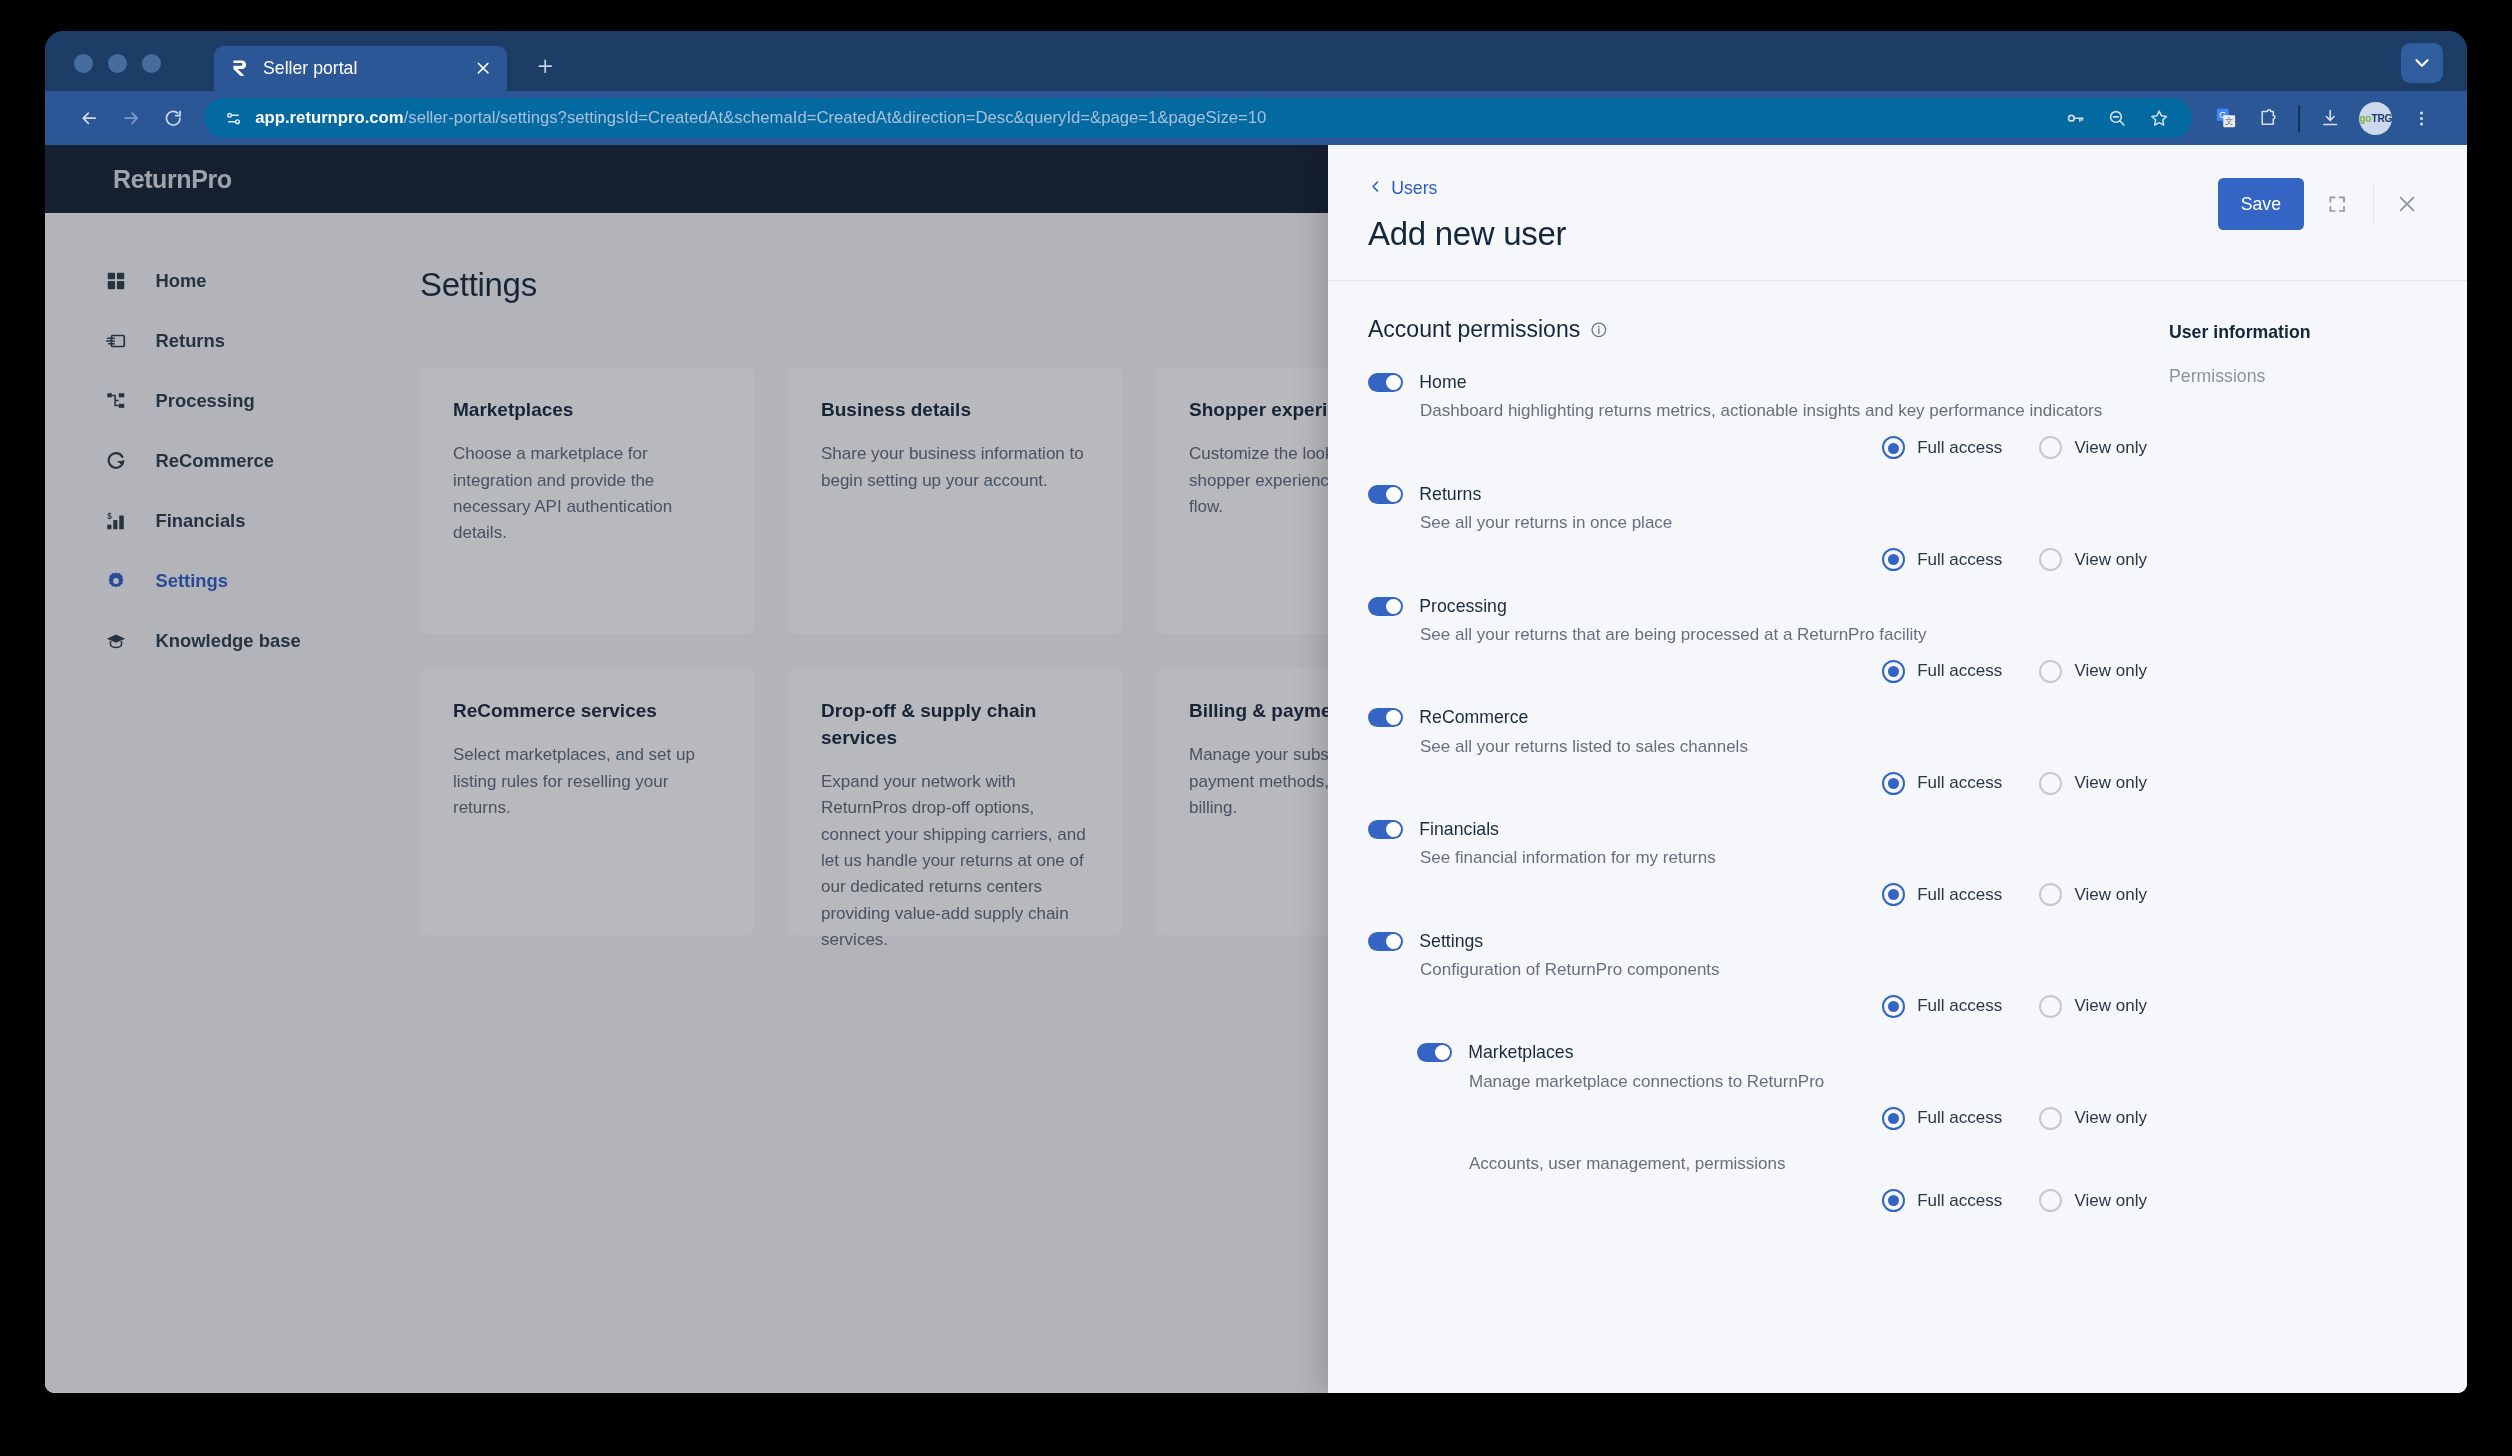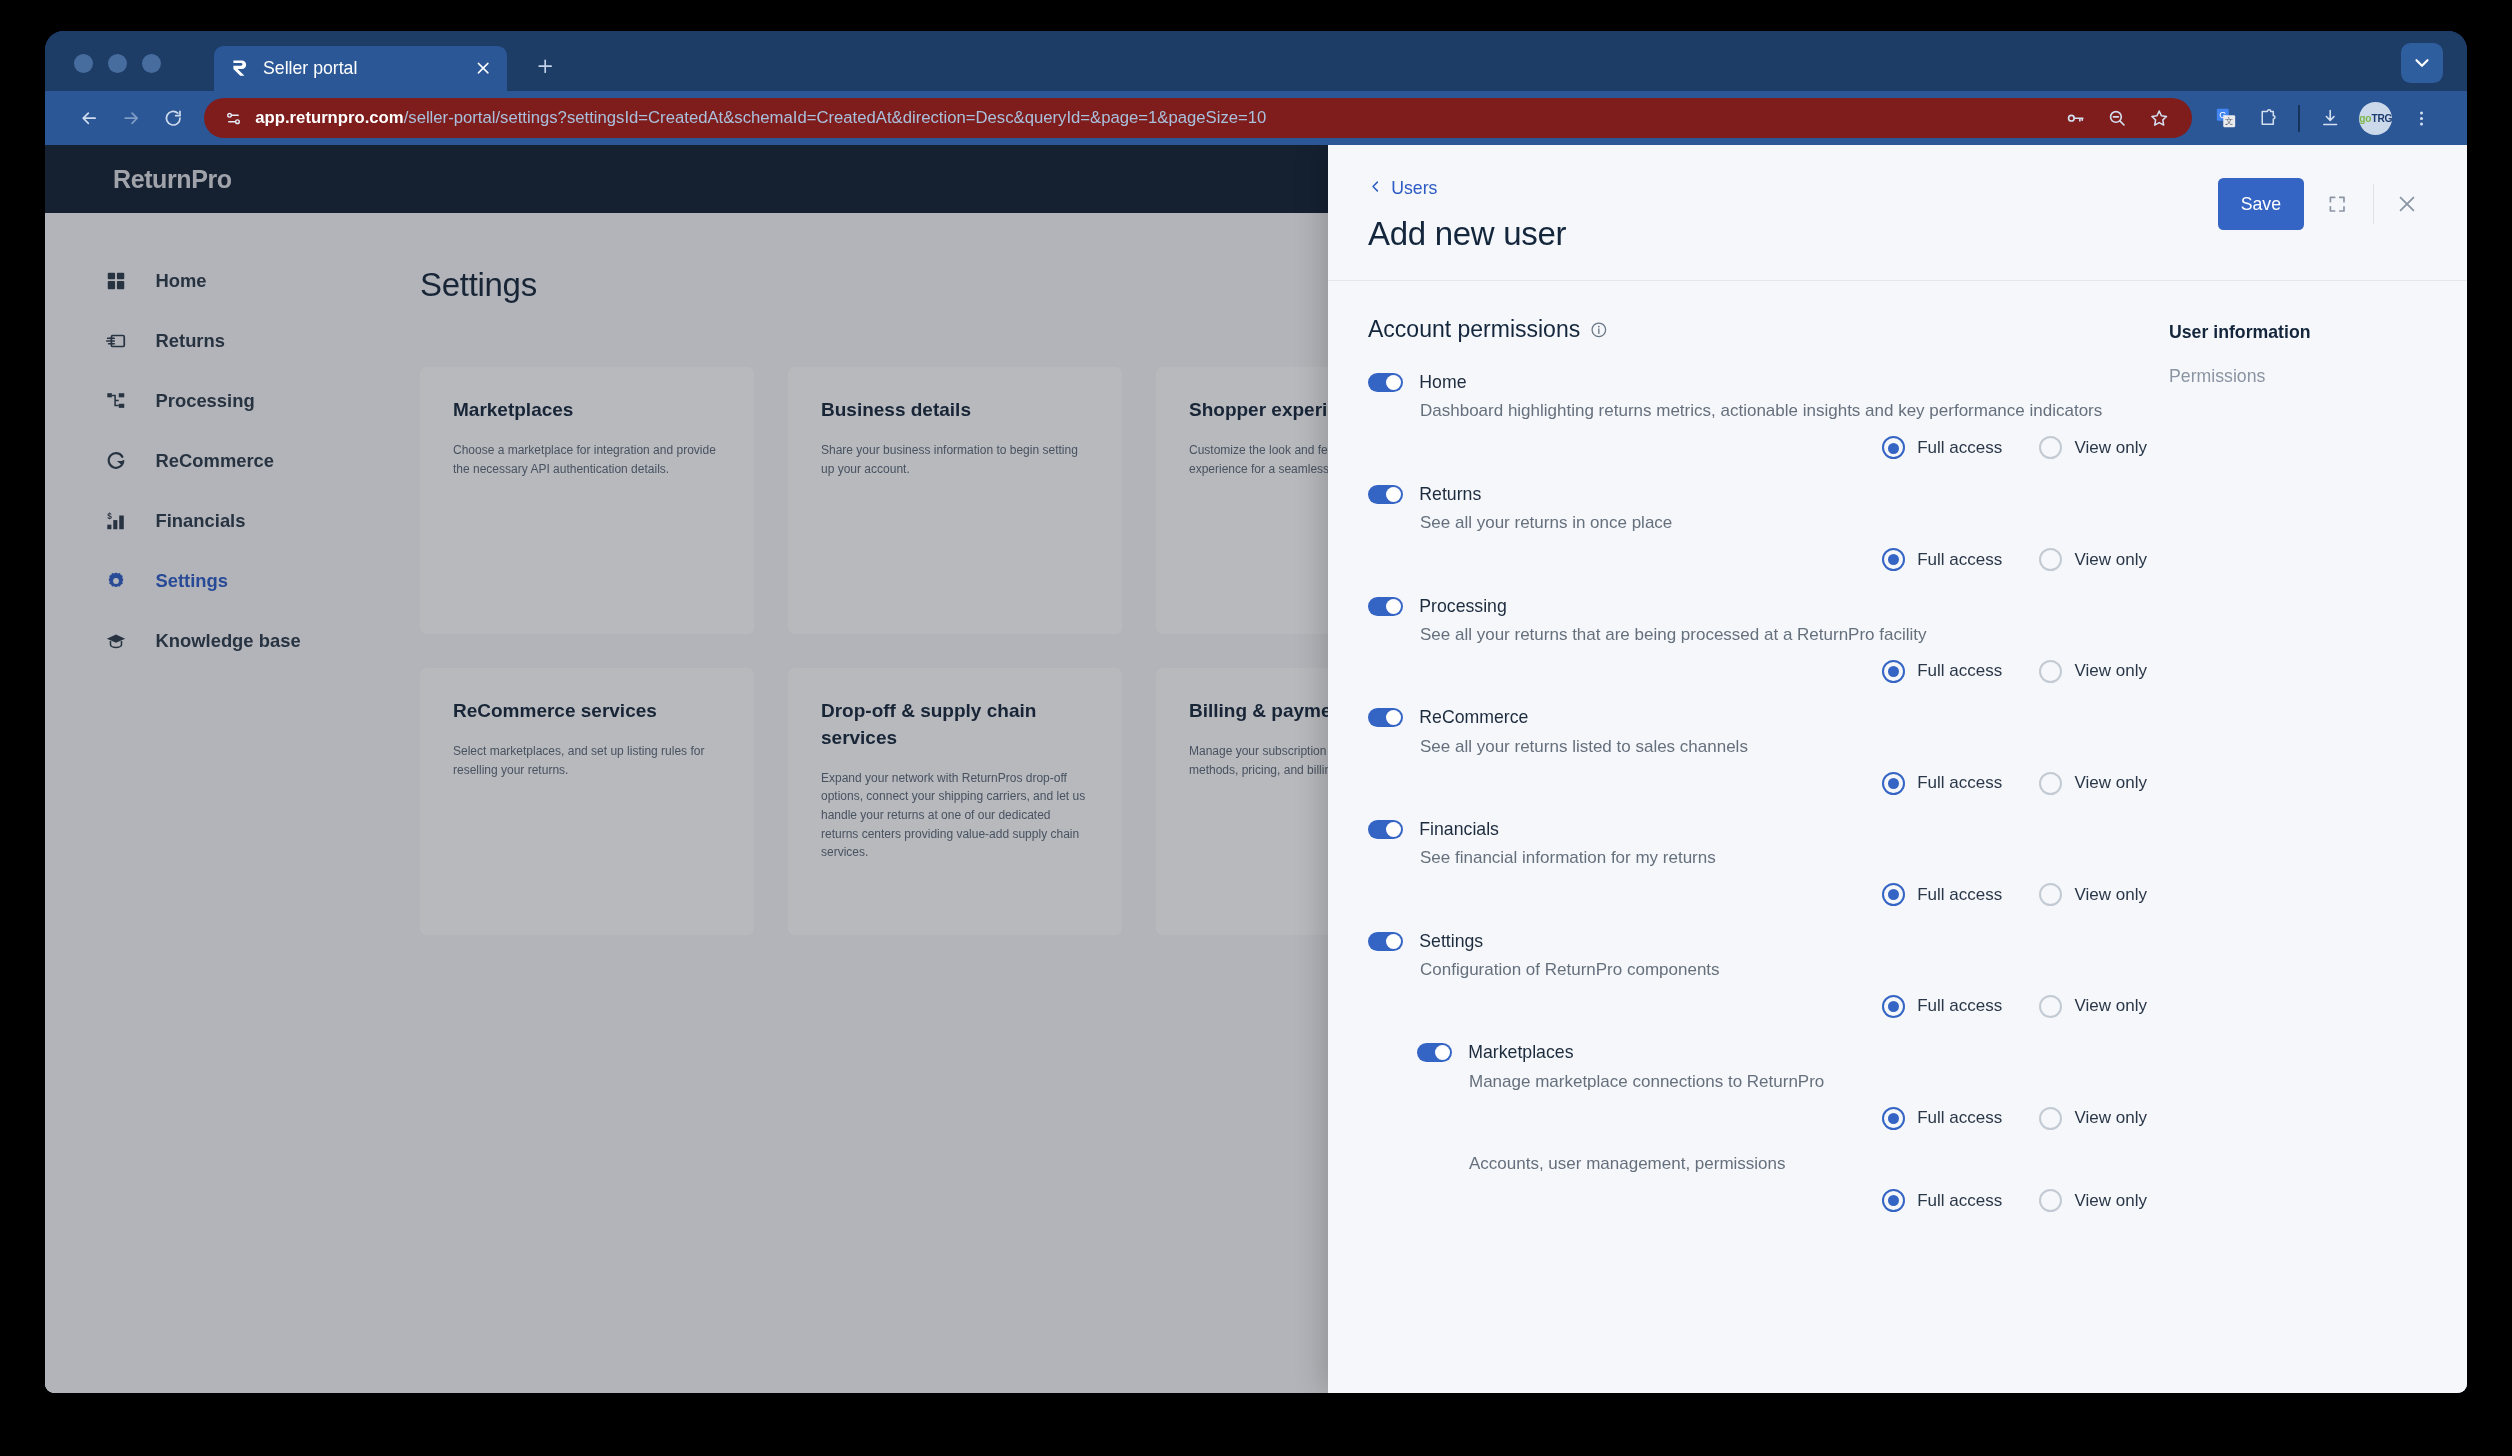--- a/index.html
+++ b/index.html
@@ -82,21 +82,21 @@
   }
   .nav-btn {
     width: 42px; height: 42px; flex: 0 0 42px;
     display: flex; align-items: center; justify-content: center;
     color: #cfdcee;
   }
   .nav-btn.dim { color: #7e9cc4; }
   .omnibox {
     flex: 1;
     height: 40px;
-    background: #7f1d1d;
+    background: #0369a1;
     border-radius: 20px;
     display: flex; align-items: center;
     margin: 0 12.3px 0 9.5px;
     padding: 0 12.3px 0 15px;
     min-width: 0;
   }
   .omni-icon { width: 30px; flex: 0 0 30px; display: flex; align-items: center; justify-content: center; color: #e2eaf6; }
   .omni-url {
     font-size: 16.7px;
     white-space: nowrap; overflow: hidden;
@@ -179,21 +179,21 @@
     grid-template-columns: repeat(3, 334px);
     gap: 34px;
   }
   .card {
     background: #f8f9fb;
     border-radius: 6.8px;
     padding: 30px 33px;
     height: 267px;
   }
   .card h3 { font-size: 19px; color: #14263c; font-weight: 700; line-height: 1.4; }
-  .card p { margin-top: 17.7px; font-size: 12px; color: #5a6777; line-height: 1.55; }
+  .card p { margin-top: 17.7px; font-size: 17px; color: #5a6777; line-height: 1.55; }
 
   
   .backdrop {
     position: absolute; inset: 0;
     background: rgba(32,38,48,.30);
   }
 
   
   .panel {
     position: absolute;

